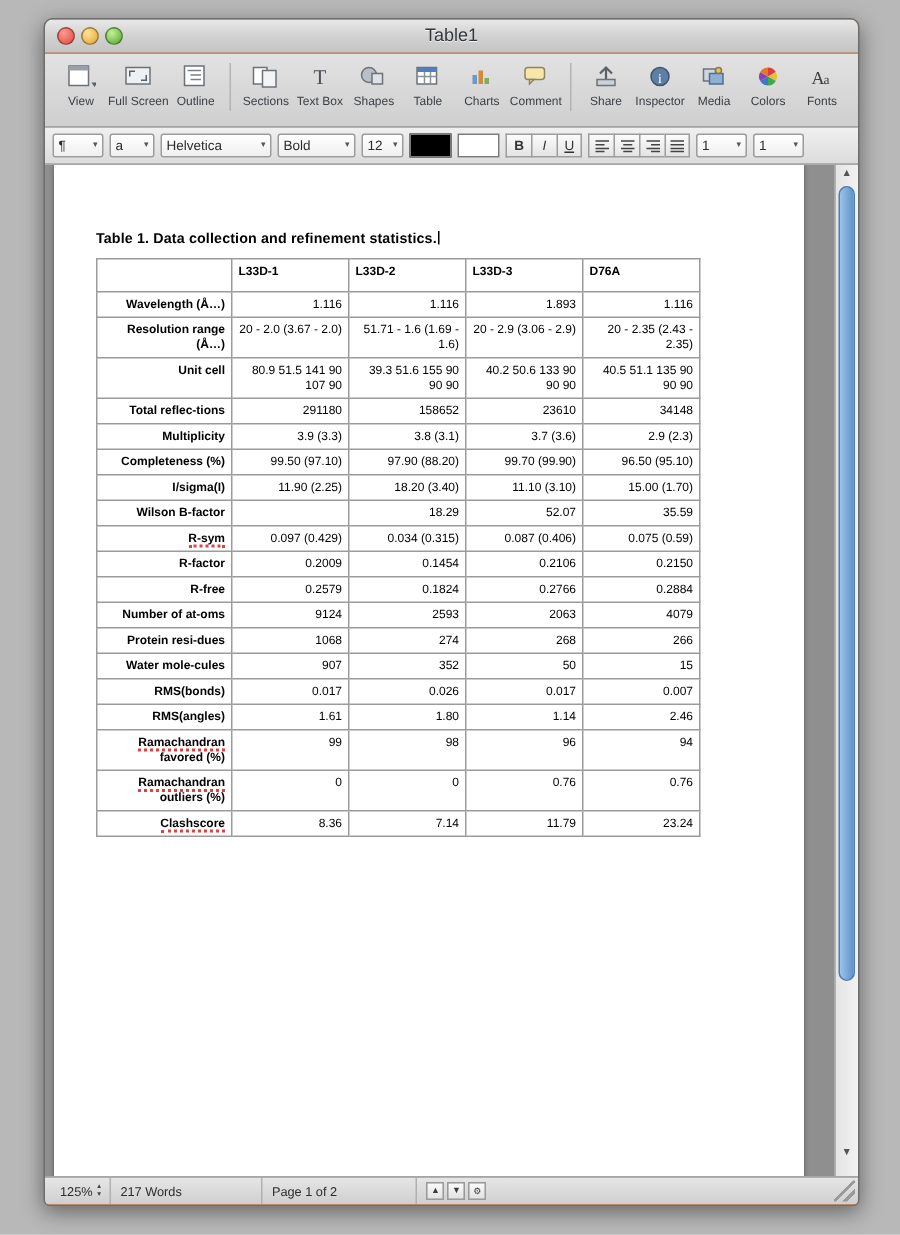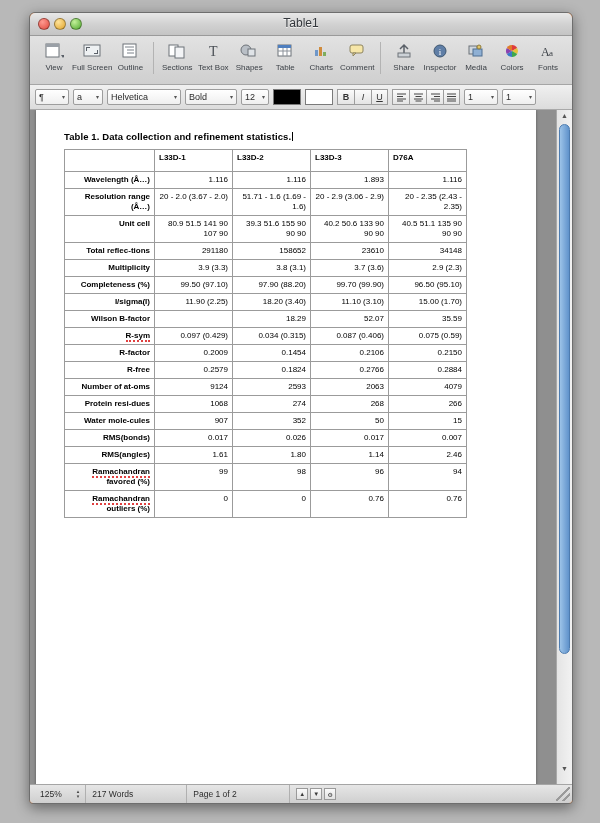--- a/index.html
+++ b/index.html
@@ -199,21 +199,21 @@
   .scroll-arrow {
     position: absolute;
     left: 0; right: 0;
     text-align: center;
     font-size: 7px;
     color: #555;
   }
 
   
   .doc-inner {
-    padding: 21px 28px 0 28px;
+    padding: 44px 28px 0 28px;
   }
   .caption {
     font-family: "Liberation Sans", sans-serif;
     font-size: 9.5px;
     font-weight: bold;
     color: #000;
     margin-bottom: 7px;
     letter-spacing: 0.1px;
   }
   .caption .caret {
@@ -270,21 +270,21 @@
     color: #2c2c2c;
     flex: none;
     padding-left: 4px;
   }
   .sb-cell {
     display: flex;
     align-items: center;
     height: 100%;
     padding: 0 6px;
     border-right: 1px solid #b0b0b0;
-    gap: 15px;
+    gap: 3px;
   }
   .sb-cell.noborder { border-right: none; }
   .sb-stepper {
     display: flex; flex-direction: column;
     font-size: 5px; line-height: 5px; color: #444;
   }
   .grip {
     margin-left: auto;
     width: 14px; height: 14px;
     margin-right: 2px;
@@ -670,20 +670,27 @@
                   <td class="val">96</td>
                   <td class="val">94</td>
                 </tr>
                 <tr>
                   <th class="rowhead"><span class="spellerr">Ramachandran</span> outliers (%)</th>
                   <td class="val">0</td>
                   <td class="val">0</td>
                   <td class="val">0.76</td>
                   <td class="val">0.76</td>
                 </tr>
+                <tr>
+                  <th class="rowhead"><span class="spellerr">Clashscore</span></th>
+                  <td class="val">8.36</td>
+                  <td class="val">7.14</td>
+                  <td class="val">11.79</td>
+                  <td class="val">23.24</td>
+                </tr>
               </tbody>
           </table>
         </div>
       </div>
     </div>
     <div class="vscroll">
       <div class="scroll-arrow" style="top:2px">▲</div>
       <div class="vthumb"></div>
       <div class="scroll-arrow" style="bottom:12px">▼</div>
     </div>

